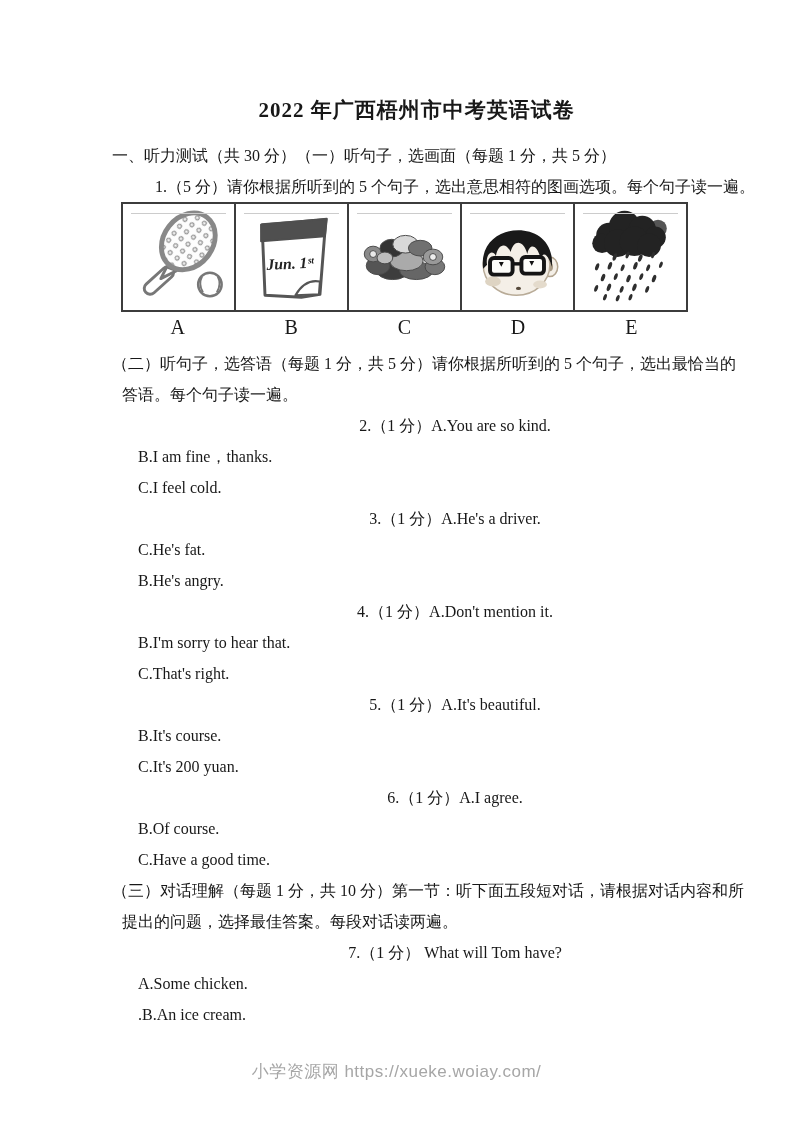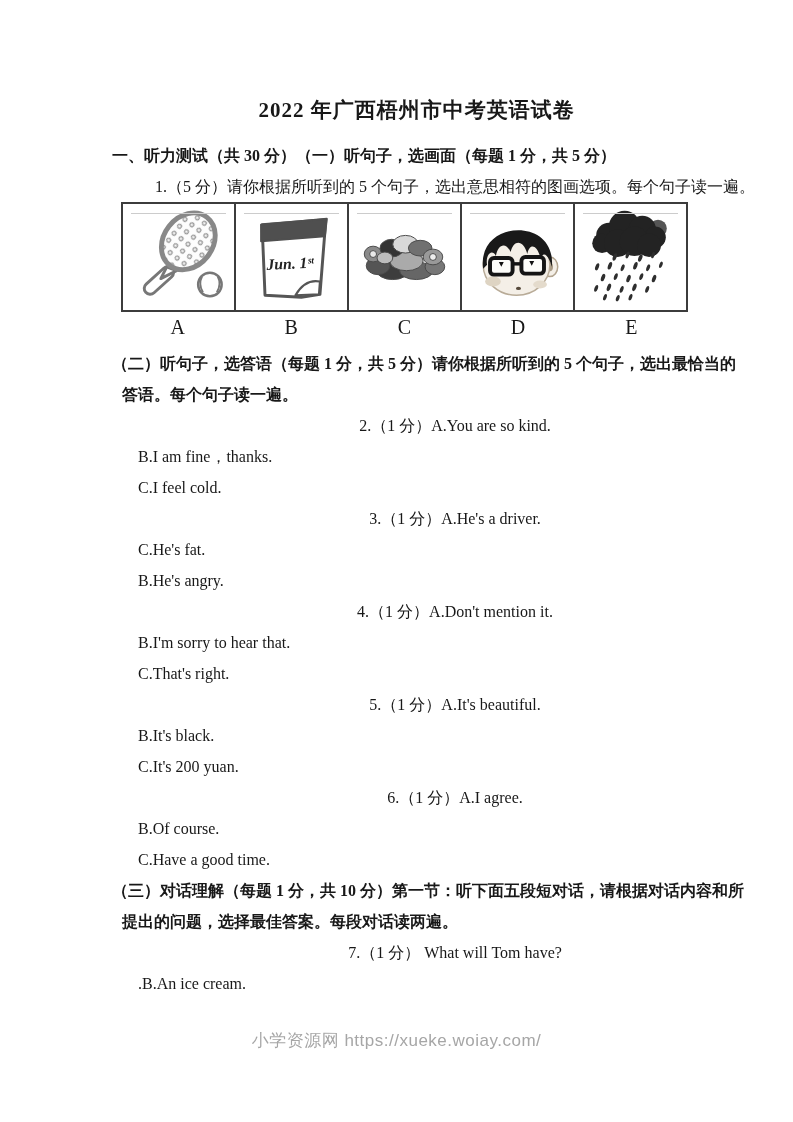--- a/index.html
+++ b/index.html
@@ -4,21 +4,21 @@
 <style>
   * { margin:0; padding:0; box-sizing:border-box; }
   html,body { background:#ffffff; }
   .page {
     position:relative; width:793px; height:1122px; margin:0 auto;
     background:#ffffff; color:#181818; overflow:hidden;
     font-family:"Liberation Serif","DejaVu Serif",serif;
   }
   .title { padding-top:96px; text-align:center; font-size:21px; font-weight:bold; letter-spacing:1px;padding-left:40px; }
   .ln { font-size:16px; line-height:31px; height:31px; white-space:pre; }
-  .bold { font-weight:bold; }
+  .bold { font-weight:normal; }
   .first { padding-left:112px; }
   .flush { padding-left:103px;margin-left:19px; }
   .q     { padding-left:117px;text-align:center; }
   .opt   { padding-left:138px; }
   .sec1  { margin-top:16px; }
   .gap7  { margin-top:7px; }
   .pics { margin-left:121px; width:567px; }
   .pic-row { display:flex; height:110px; border:2px solid #3c3c3c; background:#fff; }
   .pic-cell { flex:1; position:relative; border-right:2px solid #3c3c3c; background:#fff; }
   .pic-cell:last-child { border-right:none; }
@@ -174,28 +174,29 @@
 
   <div class="ln q">3.（1 分）A.He's a driver.</div>
   <div class="ln opt">C.He's fat.</div>
   <div class="ln opt">B.He's angry.</div>
 
   <div class="ln q">4.（1 分）A.Don't mention it.</div>
   <div class="ln opt">B.I'm sorry to hear that.</div>
   <div class="ln opt">C.That's right.</div>
 
   <div class="ln q">5.（1 分）A.It's beautiful.</div>
-  <div class="ln opt">B.It's black.</div>
+  <div class="ln opt">B.It's course.</div>
   <div class="ln opt">C.It's 200 yuan.</div>
 
   <div class="ln q">6.（1 分）A.I agree.</div>
   <div class="ln opt">B.Of course.</div>
   <div class="ln opt">C.Have a good time.</div>
 
   <div class="ln first bold">（三）对话理解（每题 1 分，共 10 分）第一节：听下面五段短对话，请根据对话内容和所</div>
   <div class="ln flush bold">提出的问题，选择最佳答案。每段对话读两遍。</div>
 
   <div class="ln q">7.（1 分） What will Tom have?</div>
+  <div class="ln opt">A.Some chicken.</div>
   <div class="ln opt">.B.An ice cream.</div>
 
   <div class="footer">小学资源网 https://xueke.woiay.com/</div>
 
 </div>
 
 </body></html>

